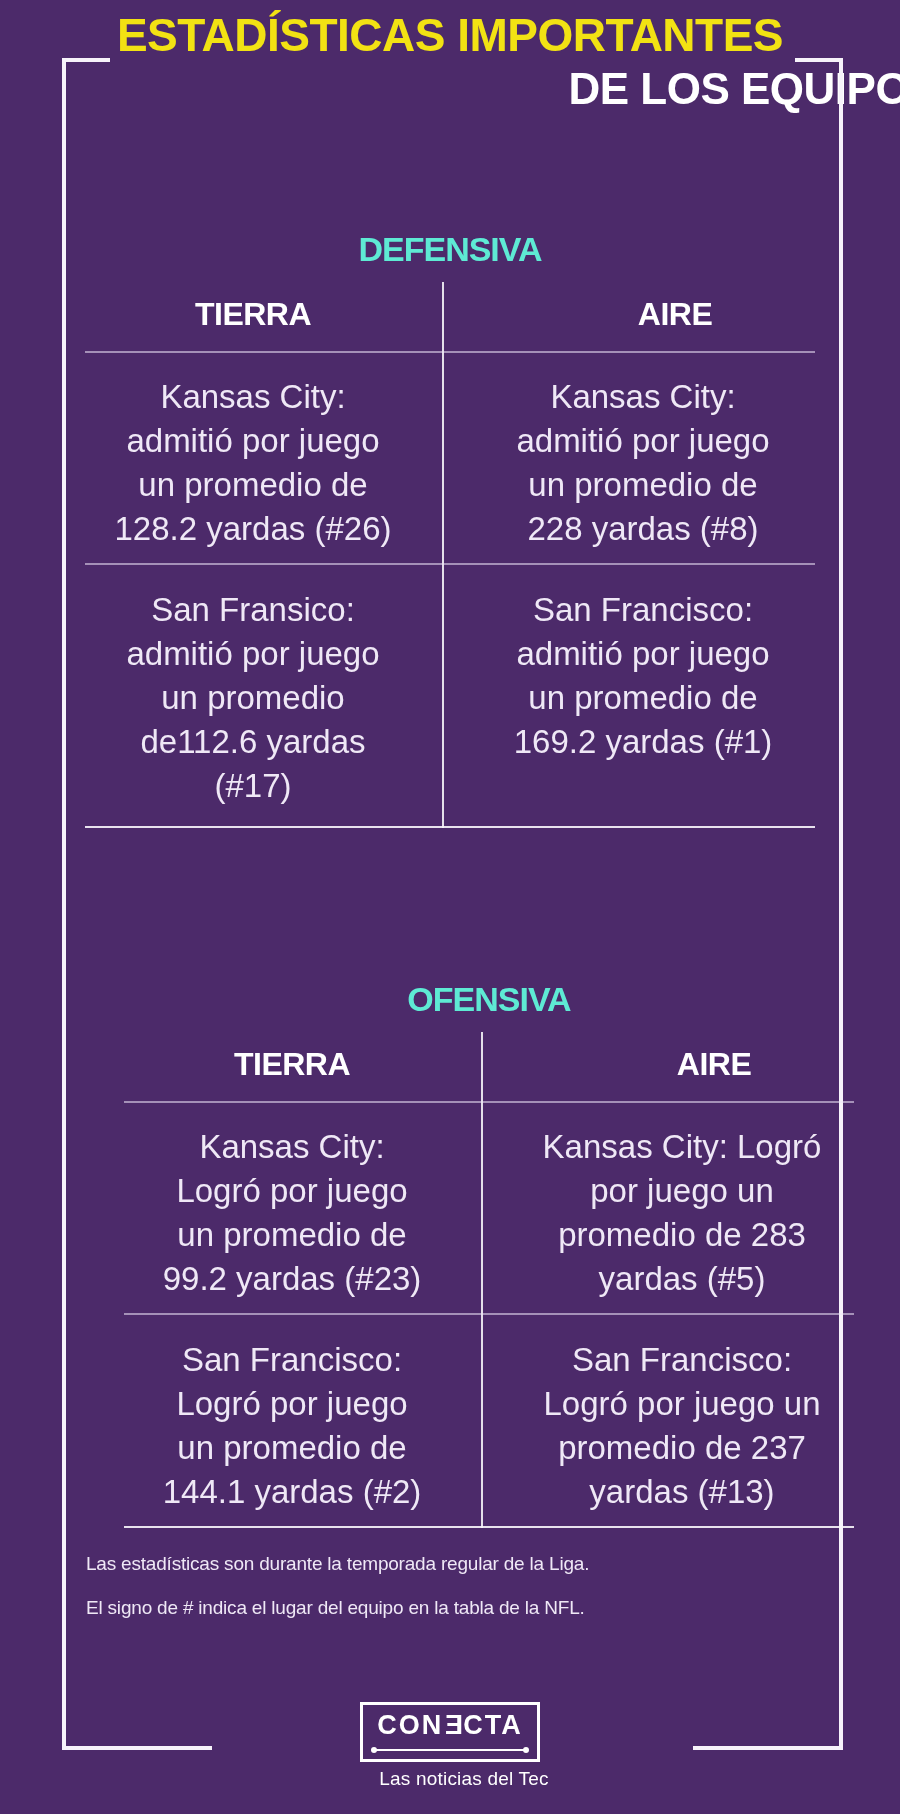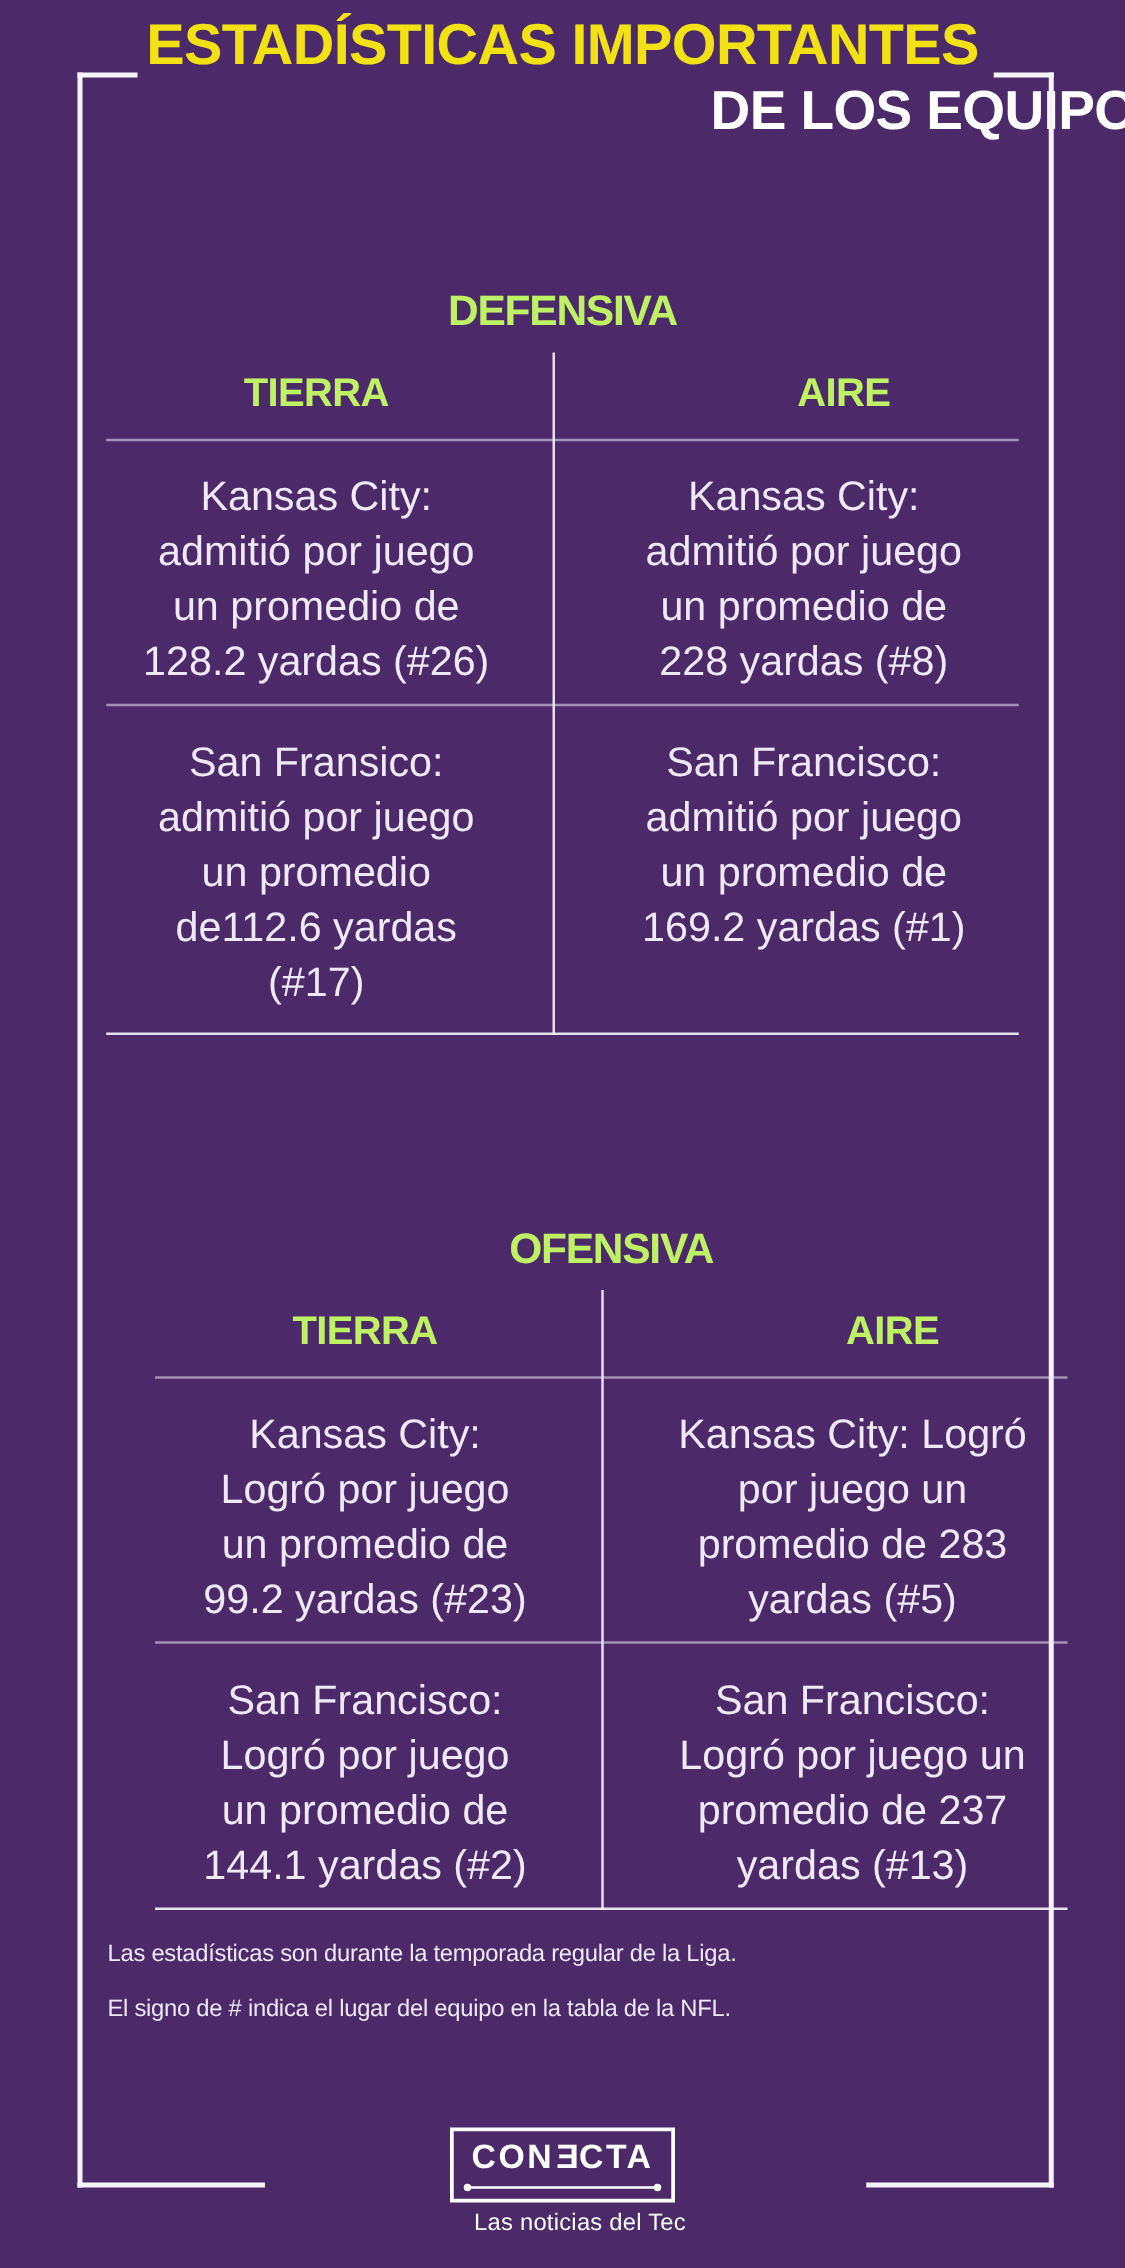--- a/index.html
+++ b/index.html
@@ -32,25 +32,25 @@
   .f-bl     {left:62px;  top:1746px; width:150px;height:4px;}
   .f-br     {left:693px; top:1746px; width:150px;height:4px;}
 
   
   .section{position:absolute;left:0;width:900px;}
   .sec-def{top:230px;height:600px;}
   .sec-ofe{top:980px;height:550px;margin-left:39px;}
 
   .sec-title{
     position:absolute;top:0;left:0;width:100%;text-align:center;
-    color:#bef264;font-size:34px;font-weight:700;letter-spacing:-1px;
+    color:#5eead4;font-size:34px;font-weight:700;letter-spacing:-1px;
   }
   .col-head{
     position:absolute;top:66px;text-align:center;
-    color:#bef264;font-size:32px;font-weight:700;letter-spacing:-0.5px;
+    color:#ffffff;font-size:32px;font-weight:700;letter-spacing:-0.5px;
   }
   .col-head.left{left:63px;width:380px;}
   .col-head.right{left:443px;width:464px;}
 
   .vdiv{
     position:absolute;left:442px;top:52px;bottom:2px;width:2px;
     background:rgba(255,255,255,0.85);
   }
   .rule{
     position:absolute;left:85px;width:730px;height:2px;

